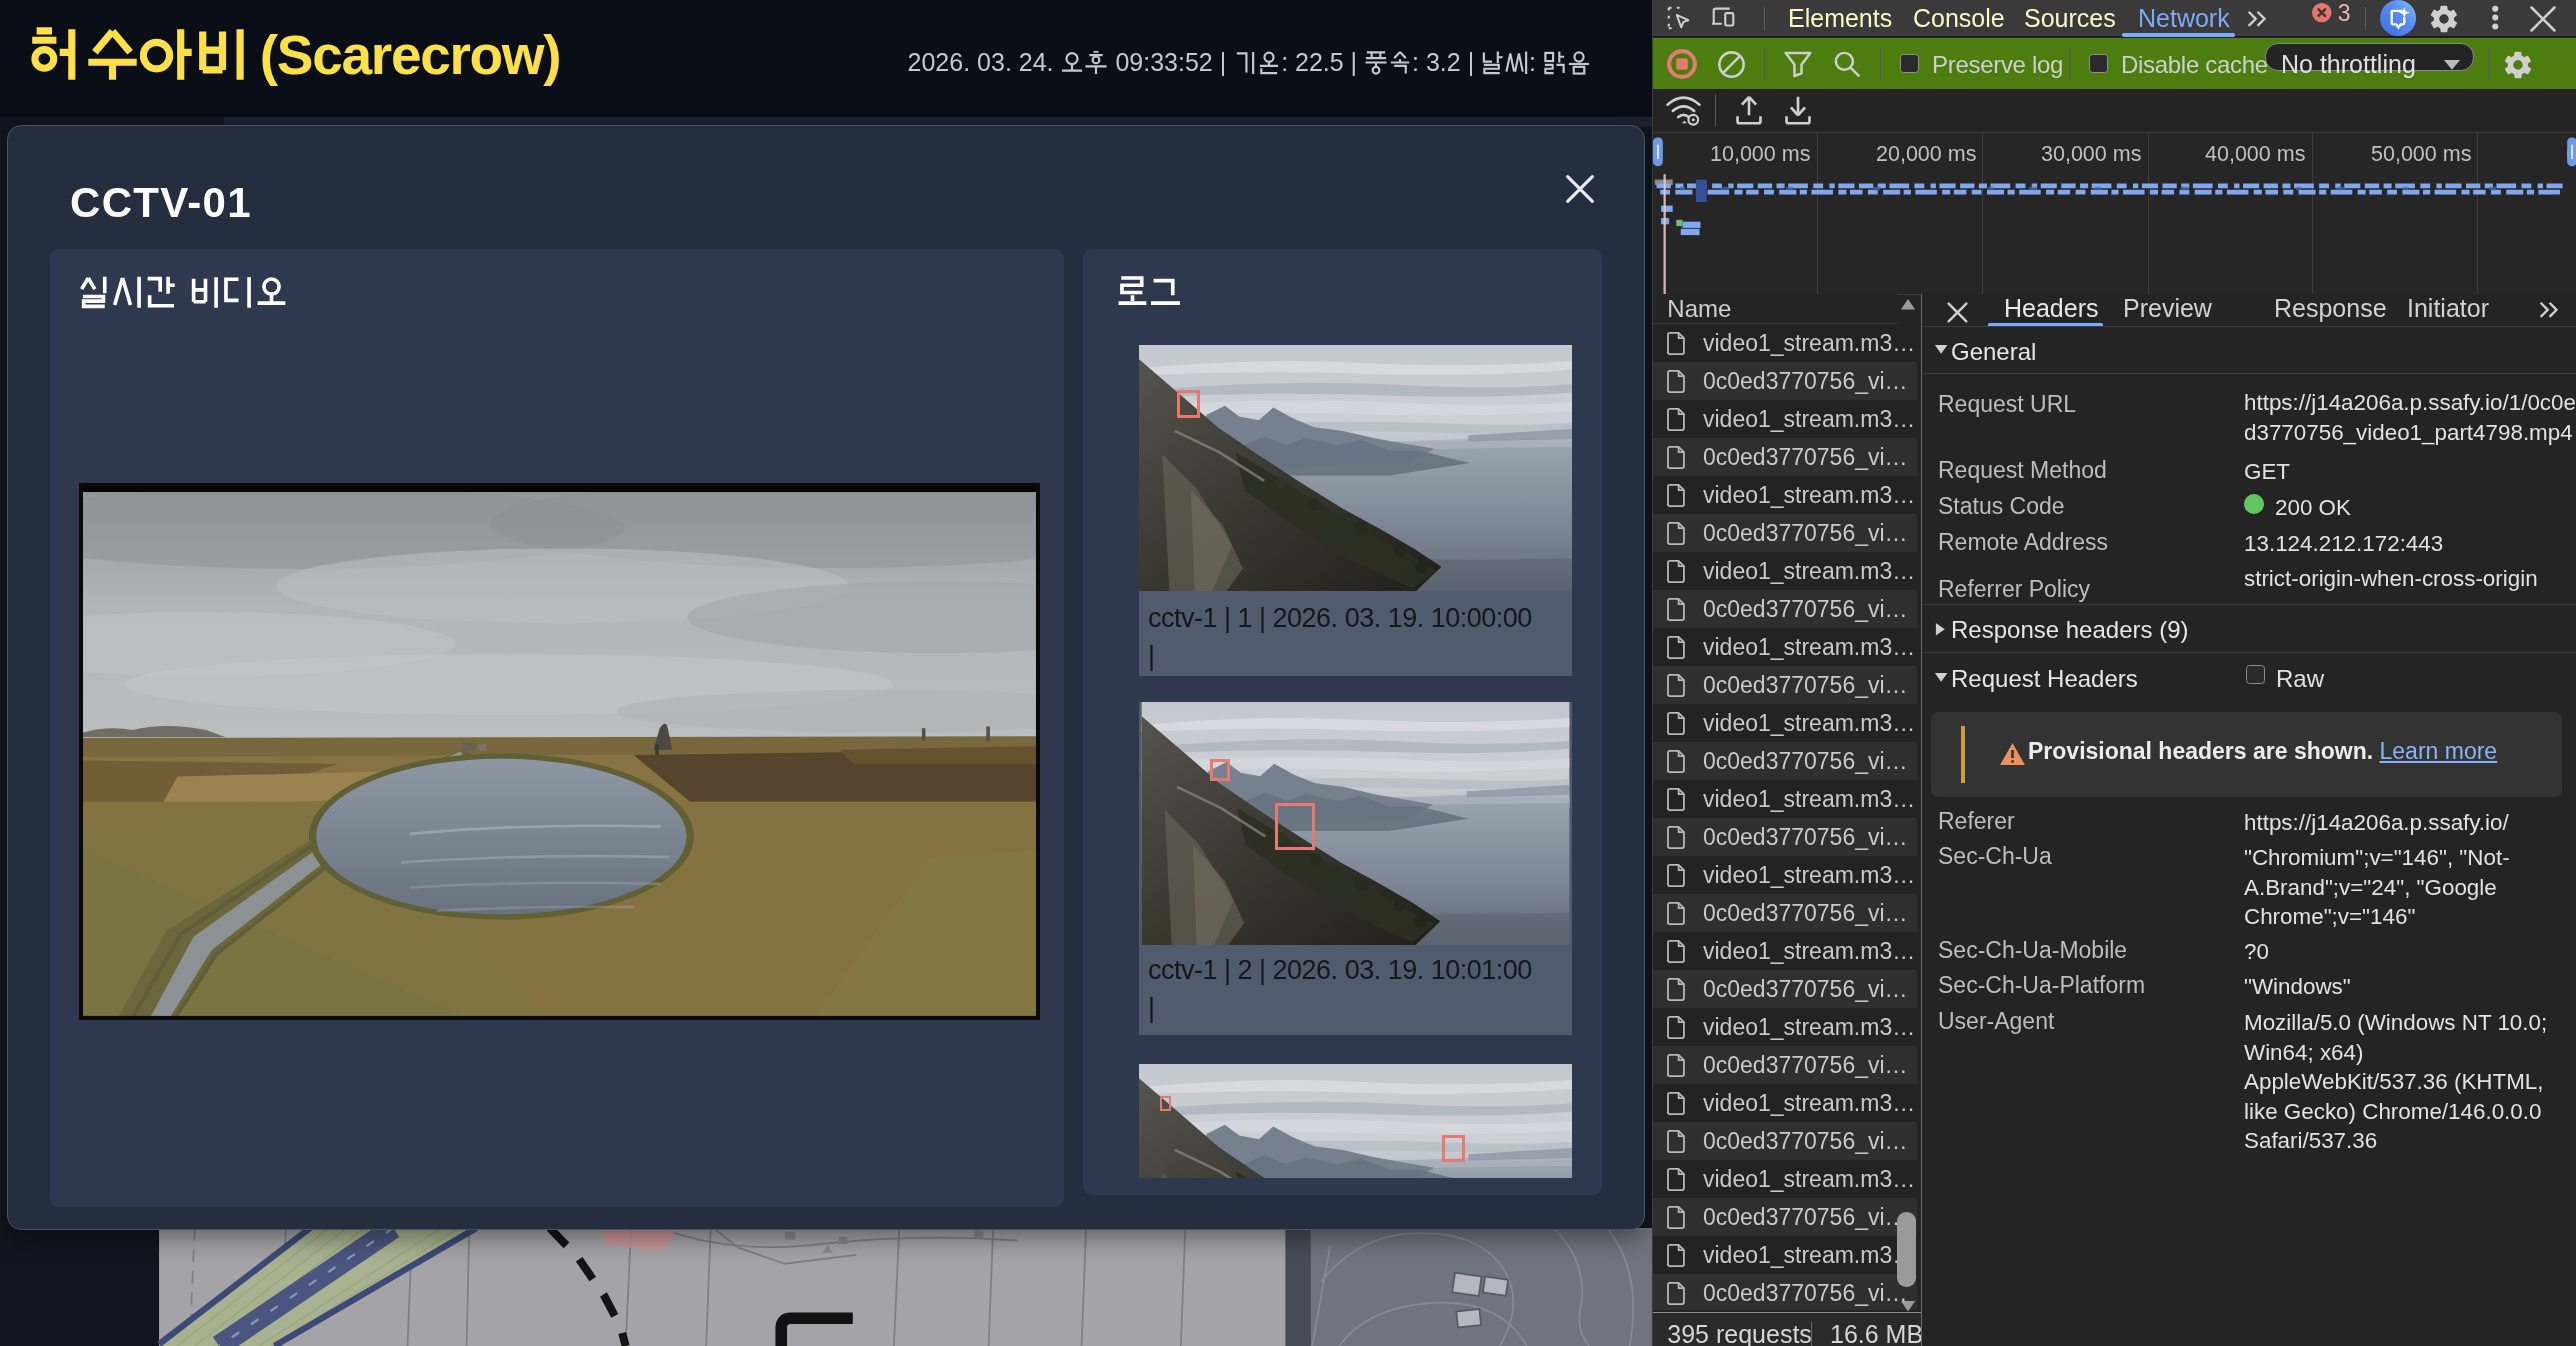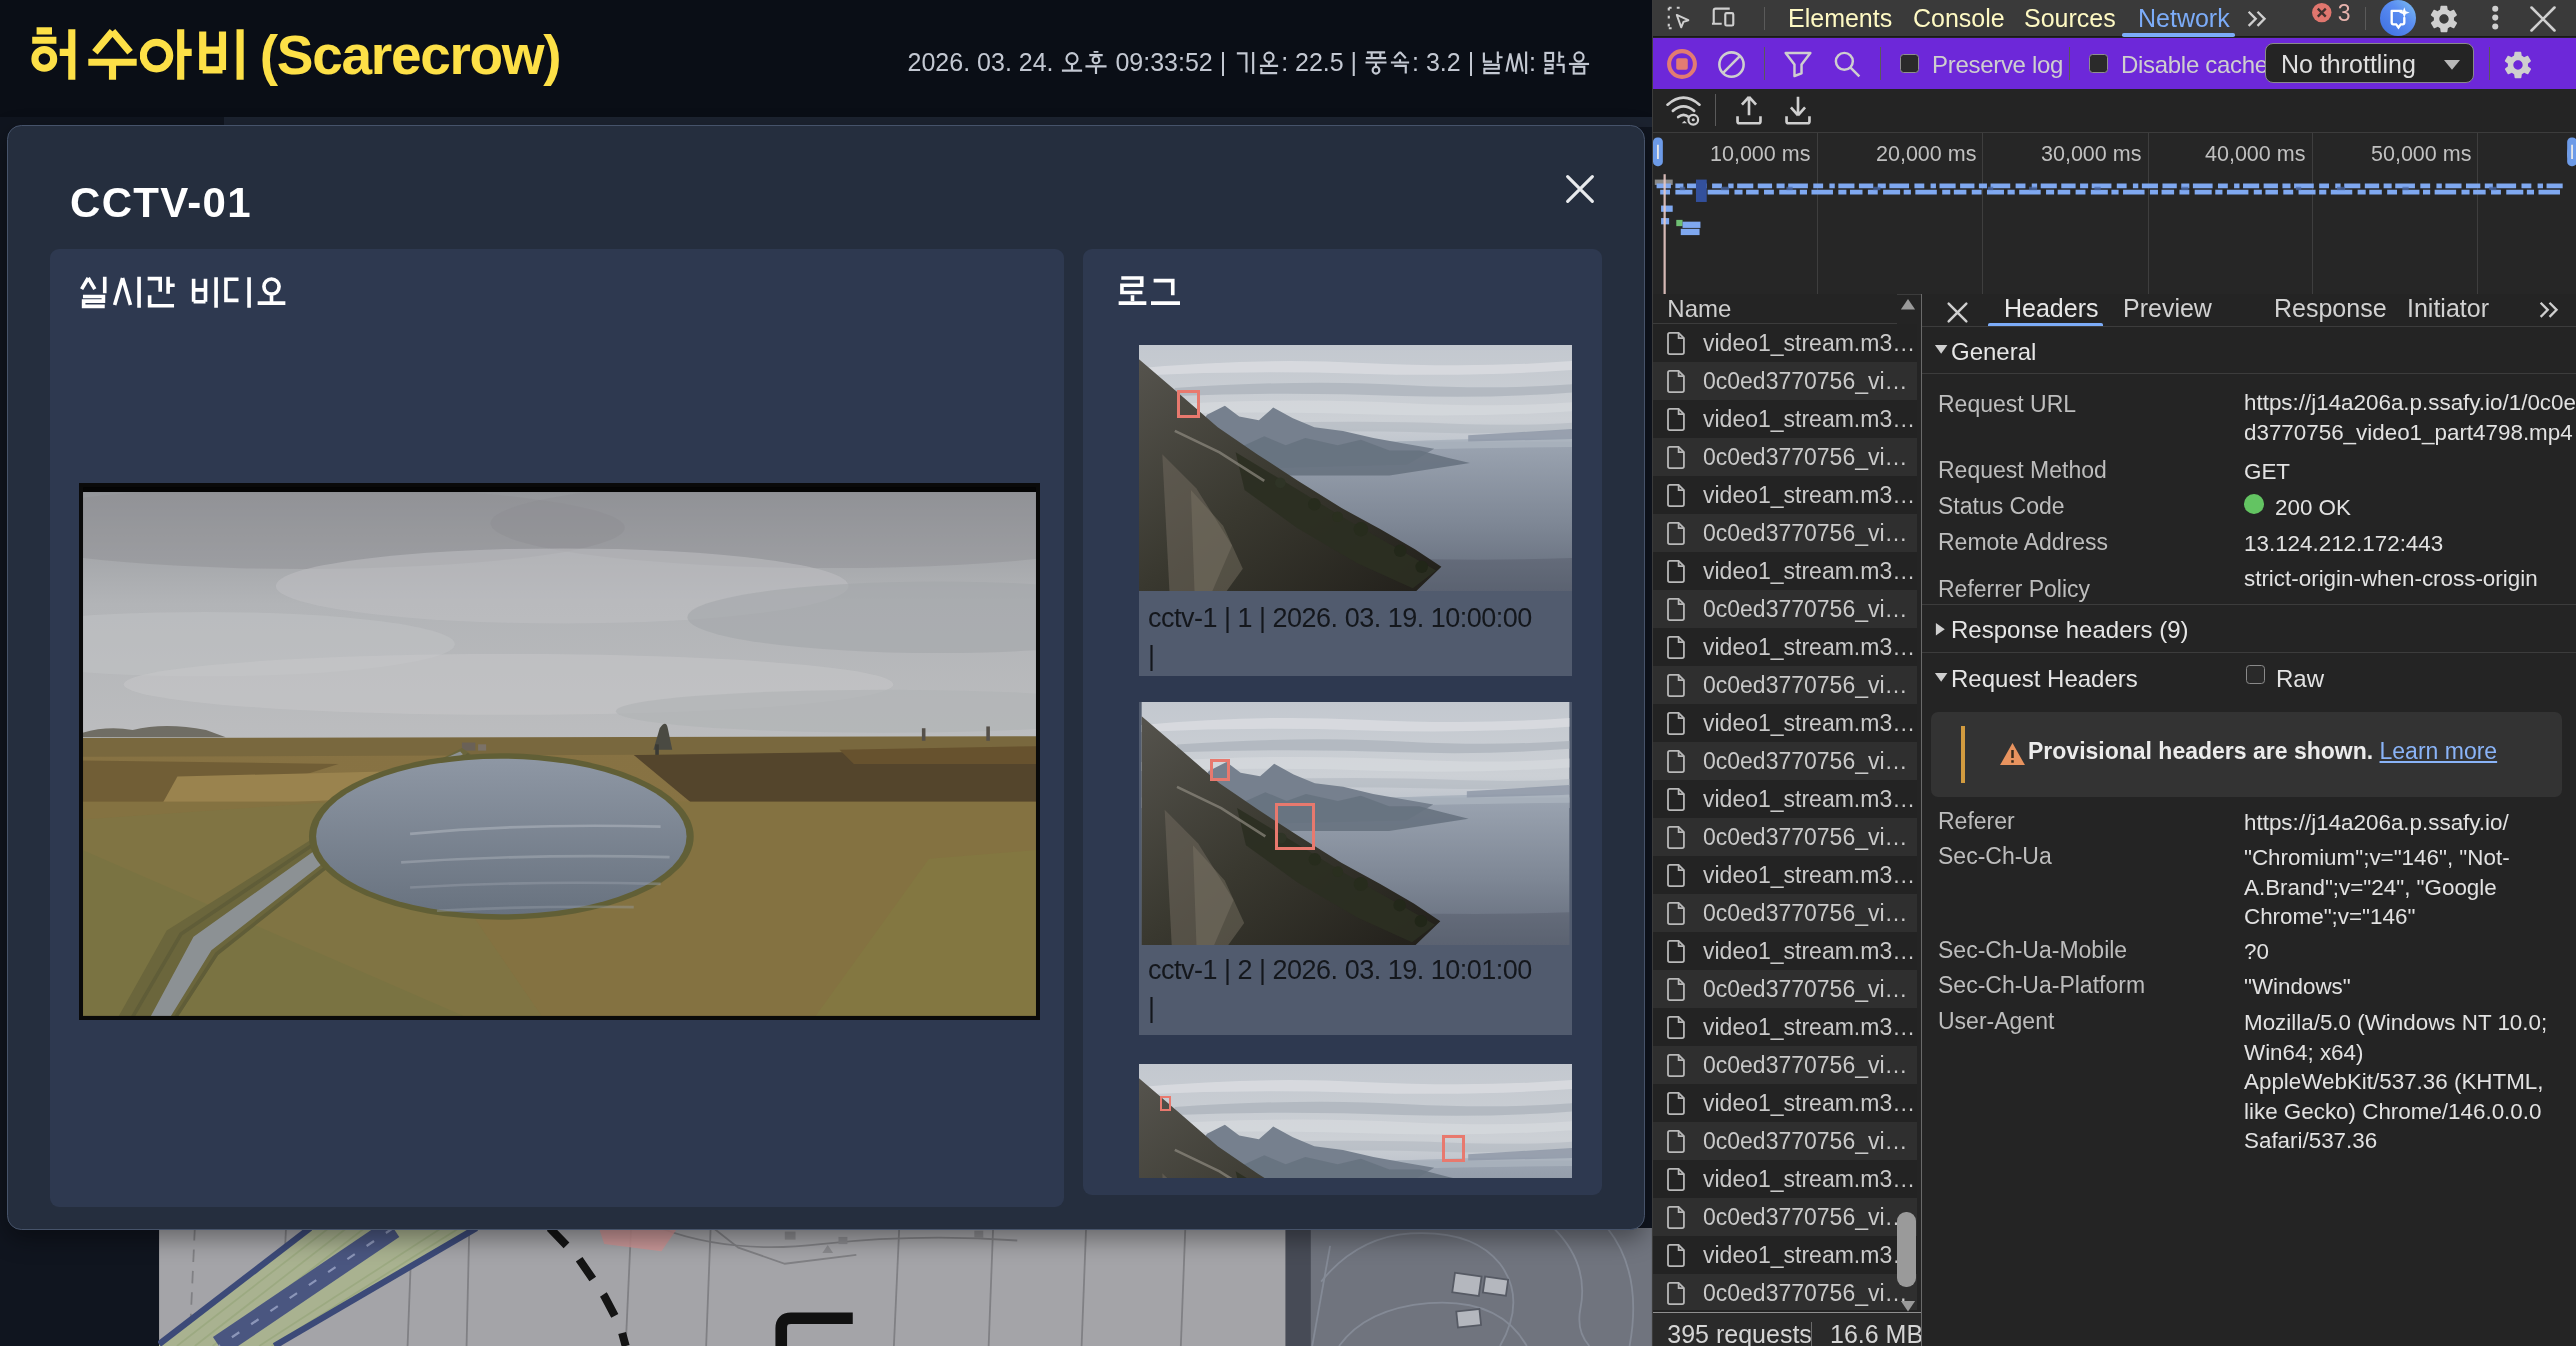--- a/index.html
+++ b/index.html
@@ -21,21 +21,21 @@
   #vpanel { left:50px; top:249px; width:1014px; height:958px; }
   #lpanel { left:1083px; top:249px; width:519px; height:946px; overflow:hidden; }
   .ptitle { position:absolute; display:flex; color:#fff; }
   .card { position:absolute; left:56px; width:433px; background:#515b6e; }
   .cap { color:#14171c; font-size:27px; line-height:38px; padding:6.3px 0 0 9px; letter-spacing:-0.5px; }
   .rb { position:absolute; border:3.6px solid #e8796e; }
   
   #devtools { left:1652px; top:0; width:924px; height:1346px; background:#242424; border-left:0.9px solid #3c3c3c; color:#cfcfcf; }
   #tabbar { left:0; top:0; width:924px; height:37px; background:#3a3a3a; border-bottom:0.9px solid #191919; }
   .tab { position:absolute; top:0; height:37px; line-height:37px; font-size:25px; color:#fef9c3; }
-  #toolbar1 { left:0; top:38px; width:924px; height:51px; background:#6d28d9; }
+  #toolbar1 { left:0; top:38px; width:924px; height:51px; background:#4d7c0f; }
   #toolbar2 { left:0; top:89px; width:924px; height:41px; background:#242424; }
   .vdiv { position:absolute; width:0.9px; background:#5a5a5a; }
   .cb { position:absolute; width:19px; height:19px; border:1.8px solid #8f8f8f; border-radius:3.6px; background:#2a2a2a; }
   .tbtext { position:absolute; font-size:24px; color:#cfcfcf; letter-spacing:-0.3px; }
   #overview { left:0; top:132px; width:924px; height:163px; background:#262626; border-top:0.9px solid #3c3c3c; border-bottom:1.8px solid #3c3c3c; overflow:hidden; }
   .gline { position:absolute; top:0; width:0.9px; height:163px; background:#3e3e3e; }
   .glabel { position:absolute; top:9px; font-size:21.5px; color:#c0c0c0; }
   
   #namehdr { left:0; top:294px; width:244px; height:29.5px; background:#242424; border-bottom:0.9px solid #3c3c3c; font-size:24px; color:#cfcfcf; line-height:29.5px; padding-left:14.3px; }
   #rows { left:0; top:324px; width:264px; height:986px; overflow:hidden; }
@@ -481,21 +481,21 @@
     <svg class="abs" style="left:179px; top:10.7px" width="30" height="30" viewBox="0 0 34 34">
       <circle cx="14" cy="14" r="9.6" fill="none" stroke="#cfcfcf" stroke-width="2.8"></circle>
       <path d="M21 21 L31 31" stroke="#cfcfcf" stroke-width="2.8"></path>
     </svg>
     <div class="vdiv" style="left:227px; top:9px; height:33px;"></div>
     <div class="cb" style="left:247px; top:16px;"></div>
     <div class="tbtext" style="left:279px; top:12.5px;">Preserve log</div>
     <div class="vdiv" style="left:416px; top:9px; height:33px;"></div>
     <div class="cb" style="left:436px; top:16px;"></div>
     <div class="tbtext" style="left:468px; top:12.5px;">Disable cache</div>
-    <div class="abs" style="left:612px; top:5.4px; width:209px; height:40px; border:1.8px solid #8a8a8a; border-radius:8px; background:#242424;">
+    <div class="abs" style="left:612px; top:5.4px; width:209px; height:28px; border:1.8px solid #8a8a8a; border-radius:13px; background:#242424;">
       <div style="position:absolute; left:15px; top:5.4px; font-size:25px; color:#e0e0e0;">No throttling</div>
       <svg style="position:absolute; right:12.5px; top:14.3px" width="18" height="11.6" viewBox="0 0 20 13">
           <path d="M1 1 L10 12 L19 1 Z" fill="#b9b9b9"></path>
         </svg>
     </div>
     <div class="vdiv" style="left:836px; top:9px; height:33px;"></div>
     <svg class="abs" style="left:849px; top:10.7px" width="32" height="32" viewBox="0 0 24 24">
         <path fill="#cfcfcf" d="M19.4 13c0-.3.1-.6.1-1s0-.7-.1-1l2.1-1.6c.2-.2.3-.5.1-.7l-2-3.4c-.1-.2-.4-.3-.6-.2l-2.5 1c-.5-.4-1.1-.7-1.7-1L14.4 2.4c0-.2-.2-.4-.5-.4h-4c-.2 0-.4.2-.5.4L9 5.1c-.6.2-1.2.6-1.7 1l-2.5-1c-.2-.1-.5 0-.6.2l-2 3.4c-.1.2-.1.5.1.7L4.5 11c0 .3-.1.6-.1 1s0 .7.1 1l-2.1 1.6c-.2.2-.3.5-.1.7l2 3.4c.1.2.4.3.6.2l2.5-1c.5.4 1.1.7 1.7 1l.4 2.7c0 .2.2.4.5.4h4c.2 0 .4-.2.5-.4l.4-2.7c.6-.2 1.2-.6 1.7-1l2.5 1c.2.1.5 0 .6-.2l2-3.4c.1-.2.1-.5-.1-.7L19.4 13zM12 15.5c-1.9 0-3.5-1.6-3.5-3.5s1.6-3.5 3.5-3.5 3.5 1.6 3.5 3.5-1.6 3.5-3.5 3.5z"></path>
       </svg>
   </div>

